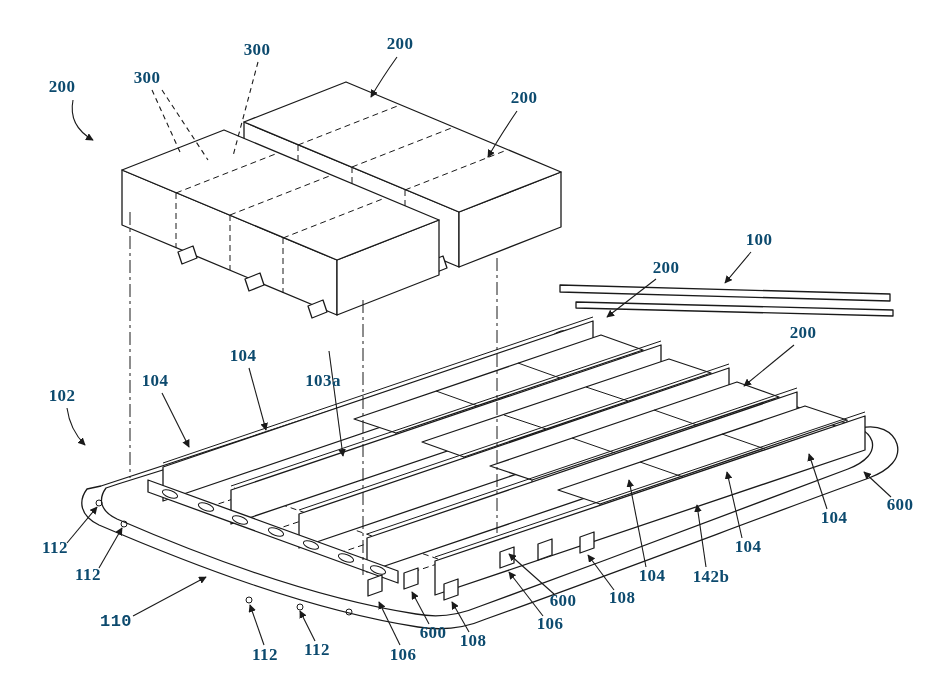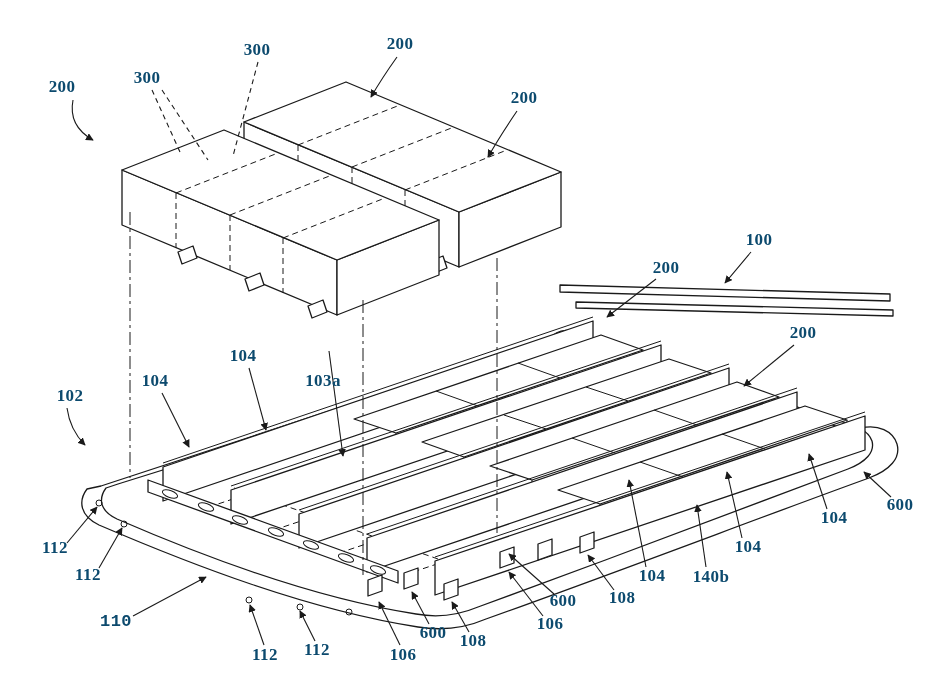--- a/index.html
+++ b/index.html
@@ -199,31 +199,31 @@
       <div class="ref-label" style="left: 147px; top: 78px;">300</div>
       <div class="ref-label" style="left: 257px; top: 50px;">300</div>
       <div class="ref-label" style="left: 400px; top: 44px;">200</div>
       <div class="ref-label" style="left: 524px; top: 98px;">200</div>
       <div class="ref-label" style="left: 759px; top: 240px;">100</div>
       <div class="ref-label" style="left: 666px; top: 268px;">200</div>
       <div class="ref-label" style="left: 803px; top: 333px;">200</div>
       <div class="ref-label" style="left: 323px; top: 338px; margin-top: 43px;">103a</div>
       <div class="ref-label" style="left: 243px; top: 356px;">104</div>
       <div class="ref-label" style="left: 155px; top: 381px;">104</div>
-      <div class="ref-label" style="left: 70px; top: 396px;">102</div>
+      <div class="ref-label" style="left: 62px; top: 396px;">102</div>
       <div class="ref-label" style="left: 55px; top: 548px;">112</div>
       <div class="ref-label" style="left: 88px; top: 575px;">112</div>
       <div class="ref-label" style="left: 116px; top: 621px; font-family: Liberation Mono, monospace;">110</div>
       <div class="ref-label" style="left: 265px; top: 655px;">112</div>
       <div class="ref-label" style="left: 317px; top: 650px;">112</div>
       <div class="ref-label" style="left: 403px; top: 655px;">106</div>
       <div class="ref-label" style="left: 433px; top: 633px;">600</div>
       <div class="ref-label" style="left: 473px; top: 641px;">108</div>
       <div class="ref-label" style="left: 550px; top: 624px;">106</div>
       <div class="ref-label" style="left: 563px; top: 601px;">600</div>
       <div class="ref-label" style="left: 622px; top: 598px;">108</div>
       <div class="ref-label" style="left: 652px; top: 576px;">104</div>
-      <div class="ref-label" style="left: 711px; top: 577px;">140b</div>
+      <div class="ref-label" style="left: 711px; top: 577px;">142b</div>
       <div class="ref-label" style="left: 748px; top: 547px;">104</div>
       <div class="ref-label" style="left: 834px; top: 518px;">104</div>
       <div class="ref-label" style="left: 900px; top: 505px;">600</div>
     </div>
 </div>
 
 </body></html>

